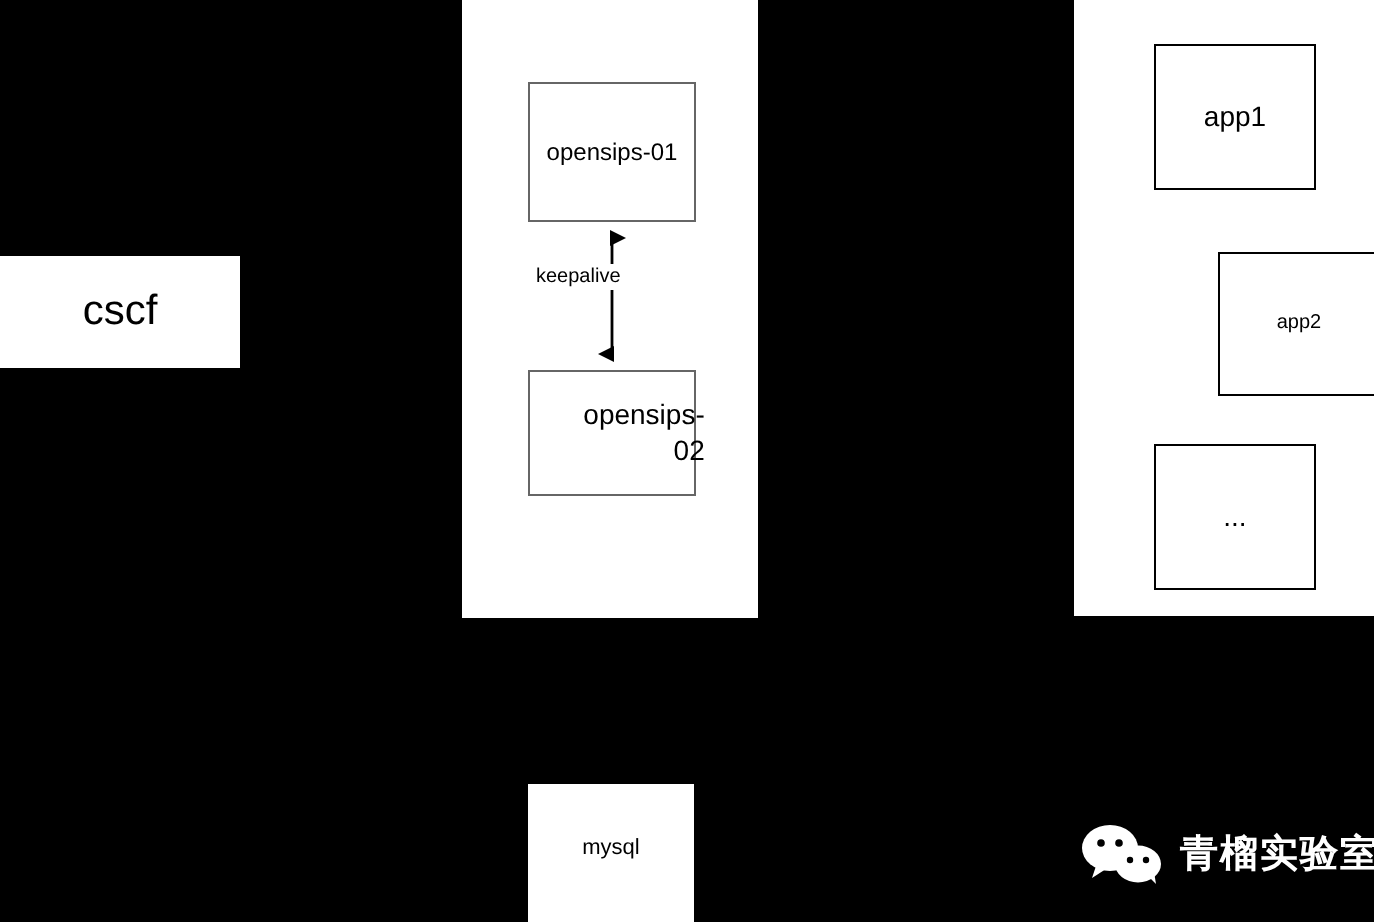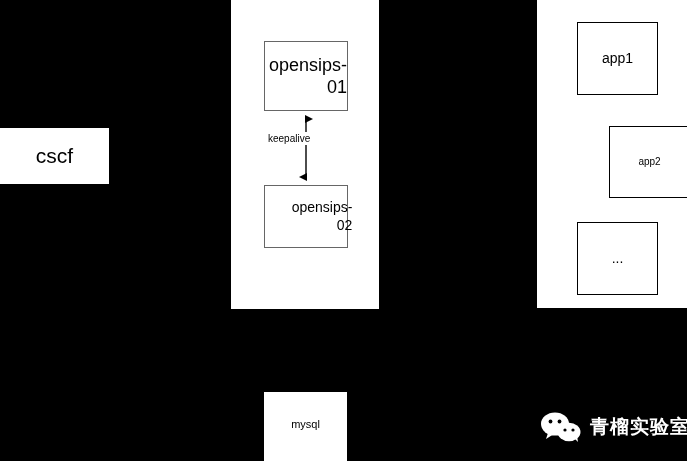--- a/index.html
+++ b/index.html
@@ -31,32 +31,32 @@
     justify-content: center;
     text-align: right;
     color: #000000;
     line-height: 1.25;
   }
   .node.thin-gray { border: 1px solid #666666; }
   .node.thin-black { border: 1px solid #000000; }
 
   
   #cscf-box {
-    left: 0px;  top: 128px;  width: 109px; height: 56px;
+    left: 0px;  top: 128px;  width: 120px; height: 56px;
     font-size: 21px;
   }
   #opensips-panel {
     left: 231px; top: 0px;   width: 148px; height: 309px;
   }
   #apps-panel {
     left: 537px; top: 0px;   width: 150px; height: 308px;
   }
   #opensips-01 {
     left: 264px; top: 41px;  width: 84px;  height: 70px;
-    font-size: 18px;
+    font-size: 12px;
   }
   #opensips-02 {
     left: 264px; top: 185px; width: 84px;  height: 63px;
     font-size: 14px;
     padding-left: 32px;
   }
   #app1 {
     left: 577px; top: 22px;  width: 81px;  height: 73px;
     font-size: 14px;
   }

